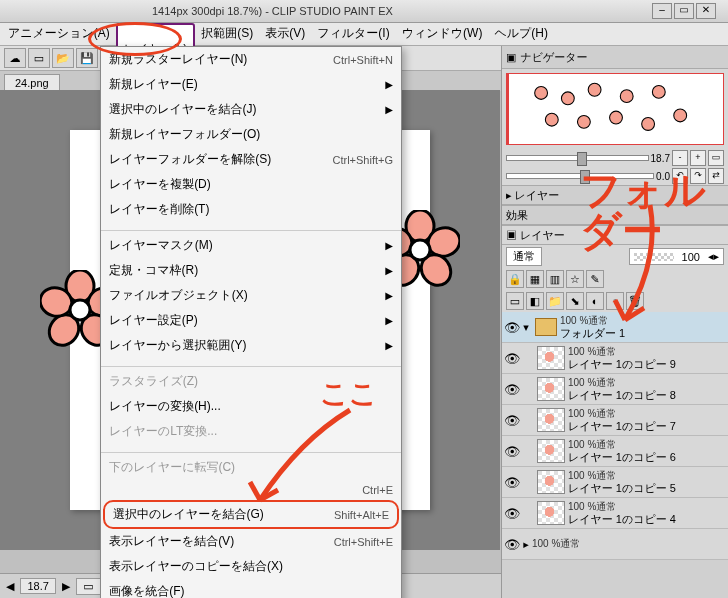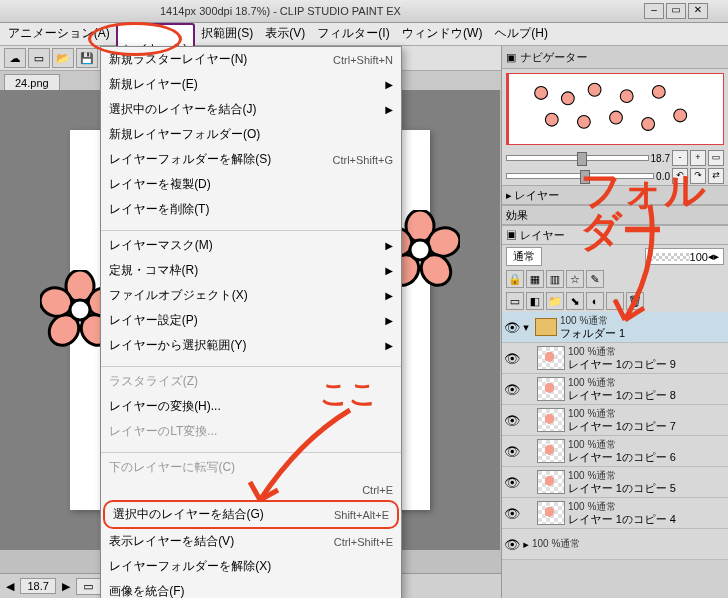--- a/index.html
+++ b/index.html
@@ -1,16 +1,16 @@
 <!DOCTYPE html>
 <html><head>
 <meta charset="utf-8">
 <style>
 html,body{margin:0;padding:0;font-family:"MS UI Gothic","Meiryo",sans-serif;font-size:12px;background:#c0c0c0;overflow:hidden;width:728px;height:598px;position:relative}
-.title-bar{height:22px;background:linear-gradient(#e8e8e8,#d0d0d0);border-bottom:1px solid #999;display:flex;align-items:center;padding:0 20px}
+.title-bar{height:22px;background:linear-gradient(#e8e8e8,#d0d0d0);border-bottom:1px solid #999;display:flex;align-items:center;padding:0 12px}
 .title-bar .title{flex:1;font-size:11px;color:#333;padding-left:140px}
 .title-bar .win-btns{display:flex;gap:2px}
 .title-bar .win-btns span{width:18px;height:14px;border:1px solid #888;background:#ddd;font-size:10px;text-align:center;line-height:12px}
 .menu-bar{height:22px;background:#e8e8e8;border-bottom:1px solid #aaa;display:flex;padding:0 2px}
 .menu-bar .item{padding:2px 6px;font-size:12px}
 .menu-bar .item.hl{background:#fff;border:2px solid #701a75;border-radius:3px;padding:16px 6px}
 .toolbar{height:24px;background:#e0e0e0;border-bottom:1px solid #aaa;display:flex;align-items:center;gap:2px;padding:0 4px}
 .tb-btn{width:20px;height:18px;border:1px solid #999;background:#d8d8d8;display:inline-flex;align-items:center;justify-content:center;font-size:11px}
 .tab-bar{height:20px;background:#c8c8c8;display:flex;align-items:flex-end;padding-left:4px}
 .tab{background:#e8e8e8;border:1px solid #999;border-bottom:none;padding:2px 10px;font-size:11px}
@@ -24,21 +24,21 @@
 .nav-head{height:22px;background:#cfcfcf;border-bottom:1px solid #aaa;display:flex;align-items:center;padding:0 4px;font-size:11px;gap:4px}
 .nav-canvas{height:70px;background:#fff;margin:4px;border:1px solid #e04040;position:relative;border-left:3px solid #e04040}
 .nav-canvas svg{width:100%;height:100%}
 .nav-slider{height:18px;margin:0 4px;display:flex;align-items:center;gap:2px;font-size:10px}
 .nav-slider .track{flex:1;height:4px;background:#fff;border:1px solid #888;position:relative}
 .nav-slider .handle{position:absolute;left:50%;top:-4px;width:8px;height:12px;background:#aaa;border:1px solid #666}
 .sq{width:14px;height:14px;border:1px solid #888;background:#eee;font-size:9px;text-align:center;line-height:13px}
 .effect-head{height:18px;background:#cfcfcf;border-top:1px solid #aaa;border-bottom:1px solid #aaa;padding:0 4px;font-size:11px;line-height:18px}
 .layer-mode{display:flex;align-items:center;padding:2px 4px;gap:4px;font-size:11px}
 .layer-mode .mode-box{border:1px solid #999;background:#fff;padding:1px 6px;flex:0 0 auto}
-.layer-mode .op-box{border:1px solid #999;background:#fff;padding:1px 4px;margin-left:auto;display:flex;align-items:center;gap:0}
+.layer-mode .op-box{border:1px solid #999;background:#fff;padding:1px 4px;margin-left:auto;display:flex;align-items:center;gap:8px}
 .layer-tools{display:flex;padding:2px 4px;gap:2px;flex-wrap:wrap}
 .layer-tools .tb-btn{width:16px;height:16px}
 .layers{flex:1;overflow:auto;background:#d0d0d0}
 .folder-row,.layer-row{display:flex;align-items:center;border-bottom:1px solid #bbb;padding:1px 2px;font-size:11px;min-height:28px}
 .folder-row{background:#c8dce8}
 .layer-row{background:#d8d8d8}
 .eye{width:16px;text-align:center;font-size:13px}
 .arrow{width:12px;text-align:center}
 .thumb{width:26px;height:22px;border:1px solid #888;background:repeating-conic-gradient(#fff 0 25%,#e0e0e0 0 50%) 0 0/8px 8px;margin:0 3px;position:relative;flex-shrink:0}
 .thumb .pink{position:absolute;inset:5px;background:radial-gradient(circle at 40% 40%,#f5a090 40%,transparent 41%)}
@@ -193,21 +193,21 @@
     </div>
   <div class="mi hl">
       <span>選択中のレイヤーを結合(G)</span>
       <span class="sc">Shift+Alt+E</span>
     </div>
   <div class="mi">
       <span>表示レイヤーを結合(V)</span>
       <span class="sc">Ctrl+Shift+E</span>
     </div>
   <div class="mi">
-      <span>レイヤーフォルダーを解除(X)</span>
+      <span>表示レイヤーのコピーを結合(X)</span>
     </div>
   <div class="mi">
       <span>画像を統合(F)</span>
     </div>
 </div>
 
 <div class="right-panel">
   <div class="nav-head">
     <span>▣</span>
     <span>ナビゲーター</span>

